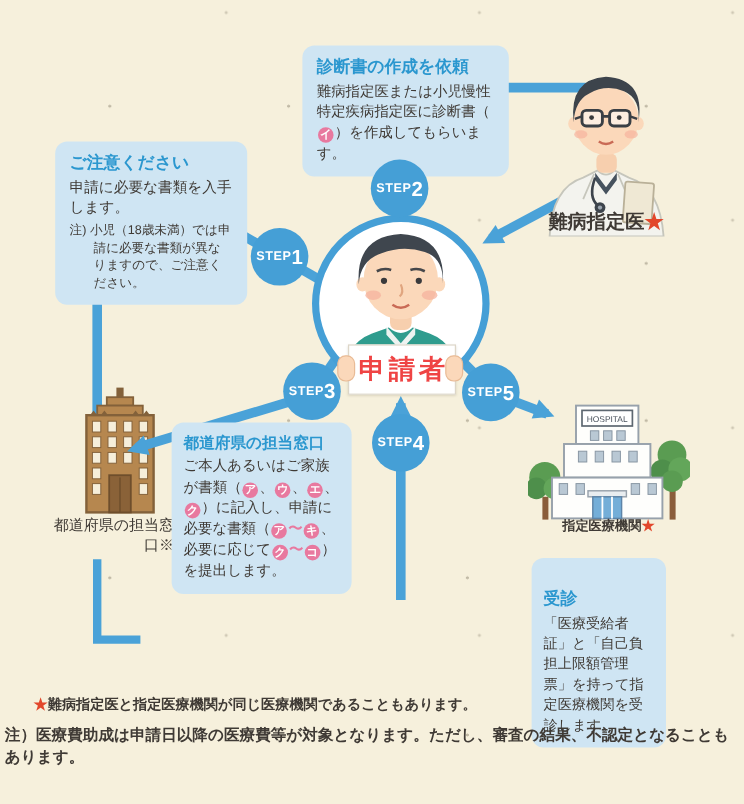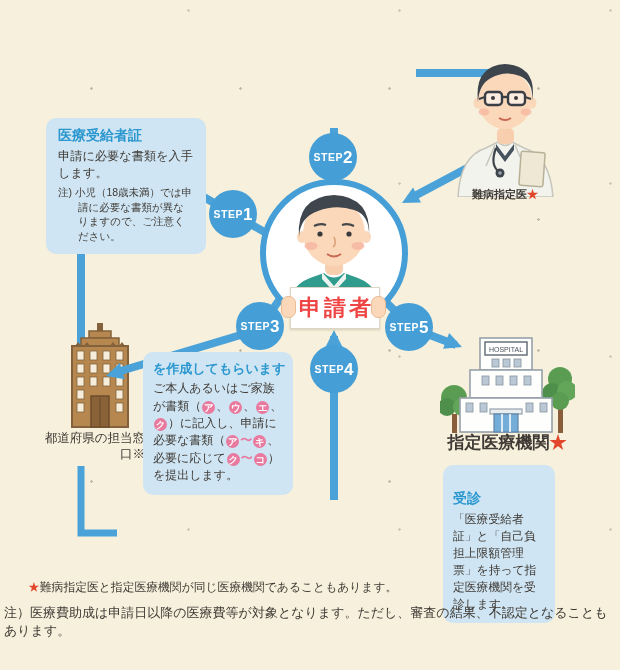--- a/index.html
+++ b/index.html
@@ -49,25 +49,25 @@
       box-sizing:border-box;border:6px solid #459fd6;border-radius:50%;background:#fff;overflow:hidden;}
   .applicant-circle svg{position:absolute;left:0;top:0;}
   .sign{position:absolute;z-index:7;left:290px;top:287px;width:88px;height:40px;background:#fff;
         border:1px solid #ddd6c8;box-shadow:0 1px 2px rgba(120,110,80,.25);
         display:flex;align-items:center;justify-content:center;}
   .sign span{color:#ef4444;font-size:22px;font-weight:bold;letter-spacing:3px;margin-right:-3px;}
   .hand{position:absolute;z-index:8;width:15px;height:22px;background:#fbd8ba;
         border:1.5px solid #e9bb96;border-radius:7px;box-sizing:border-box;}
   #hand-l{left:281px;top:296px;} #hand-r{left:371px;top:296px;}
   
-  #doctor-label{left:445px;top:187px;width:120px;font-size:11px;font-weight:bold;font-family:Liberation Serif, serif;}
+  #doctor-label{left:445px;top:175px;width:120px;font-size:16px;font-weight:bold;font-family:Liberation Serif, serif;}
   #building-label{left:37px;top:430px;width:108px;font-size:12.5px;line-height:1.3;font-weight:500;text-align:right;}
-  #hospital-label{left:443px;top:431px;width:128px;font-size:17px;font-weight:bold;}
-  
-  .fns{position:absolute;z-index:4;left:0;top:580px;width:620px;}
+  #hospital-label{left:443px;top:431px;width:128px;font-size:11px;font-weight:bold;}
+  
+  .fns{position:absolute;z-index:4;left:0;top:580px;width:620px;font-weight:bold;}
   .fn{display:block;color:#3f3a35;}
   #fn1{margin:0 0 8px 28px;font-size:11.8px;}
   #fn2{margin:0 0 3px 22px;font-size:10.4px;}
   #fn3{margin:0 0 0 4px;font-size:13px;}
 </style>
 </head>
 <body>
 
 <div class="stage">
 
@@ -187,28 +187,32 @@
       <line x1="422" y1="332" x2="456" y2="345" stroke-width="8"></line>
     </g>
     <g fill="#4aa2d8">
       <polygon points="0,0 -17,-8.5 -17,8.5" transform="translate(106,376) rotate(163)"></polygon>
       <polygon points="0,0 -17,-8.5 -17,8.5" transform="translate(334,330) rotate(-90)"></polygon>
       <polygon points="0,0 -17,-8.5 -17,8.5" transform="translate(462,347) rotate(21)"></polygon>
     </g>
   </svg>
 
   <div class="box" id="box-step1">
-    <p class="bt">医療受給者証</p>
+    <p class="bt">ご注意ください</p>
     <p class="bb">申請に必要な書類を入手します。</p>
     <p class="bn">注) 小児（18歳未満）では申請に必要な書類が異なりますので、ご注意ください。</p>
   </div>
 
+  <div class="box" id="box-step2">
+    <p class="bt">診断書の作成を依頼</p>
+    <p class="bb">難病指定医または小児慢性特定疾病指定医に診断書（<span class="kbadge">イ</span>）を作成してもらいます。</p>
+  </div>
 
   <div class="box" id="box-step3">
-    <p class="bt">を作成してもらいます</p>
+    <p class="bt">都道府県の担当窓口</p>
     <p class="bb">ご本人あるいはご家族が書類（<span class="kbadge">ア</span>、<span class="kbadge">ウ</span>、<span class="kbadge">エ</span>、<span class="kbadge">ク</span>）に記入し、申請に必要な書類（<span class="kbadge">ア</span><span class="pink">〜</span><span class="kbadge">キ</span>、必要に応じて<span class="kbadge">ク</span><span class="pink">〜</span><span class="kbadge">コ</span>）を提出します。</p>
   </div>
 
 
   <div class="box" id="box-step5">
     <p class="bt">受診</p>
     <p class="bb">「医療受給者証」と「自己負担上限額管理票」を持って指定医療機関を受診します。</p>
   </div>
 
   <div class="step" id="step1">

